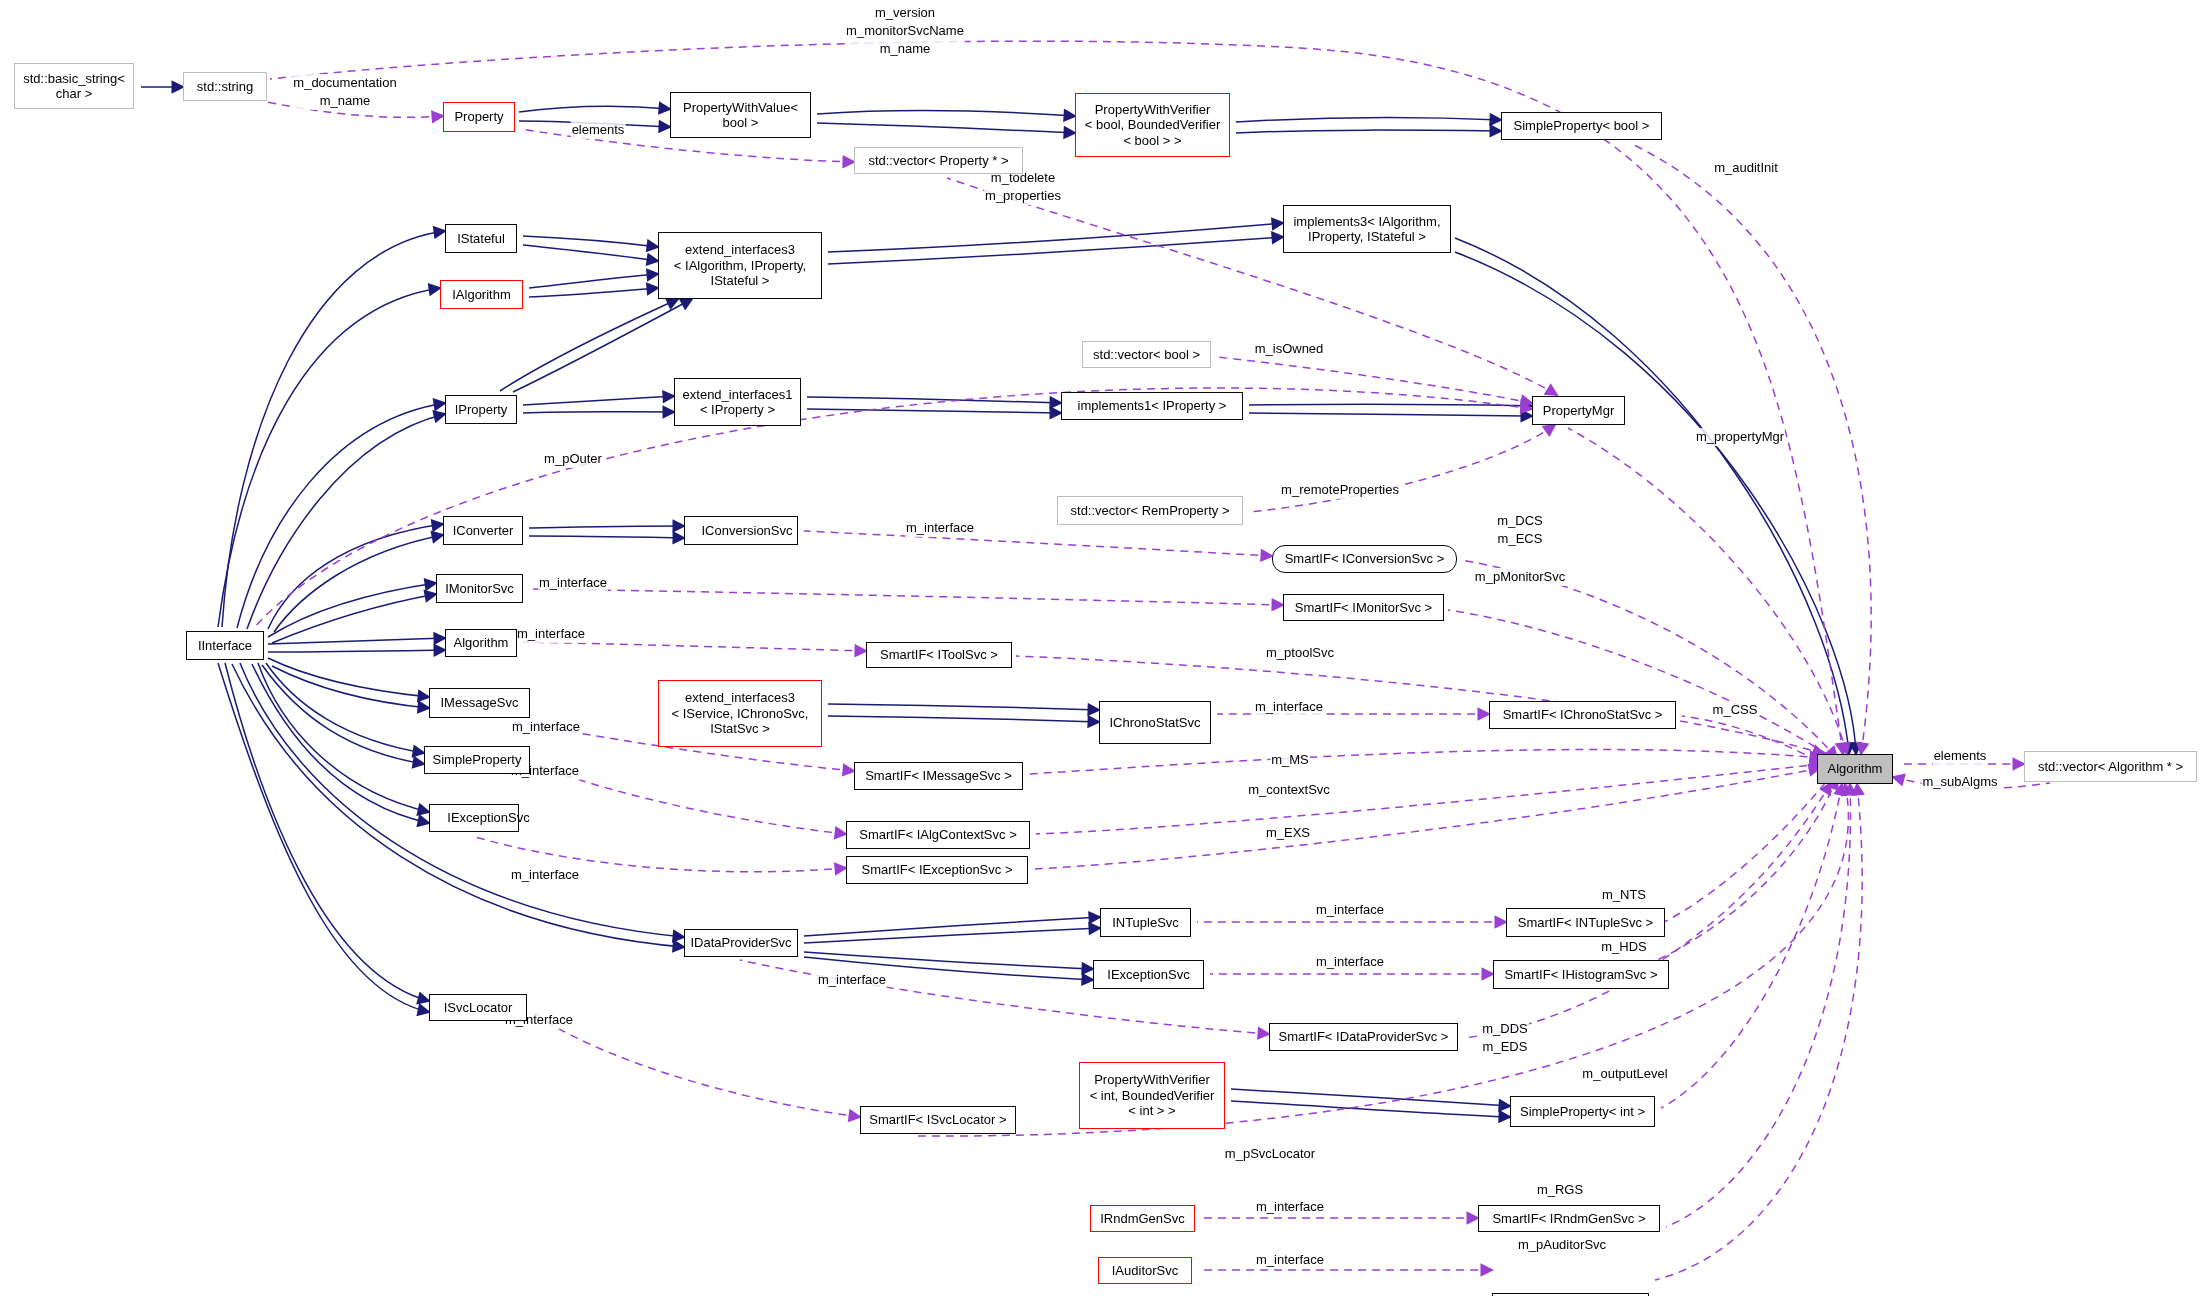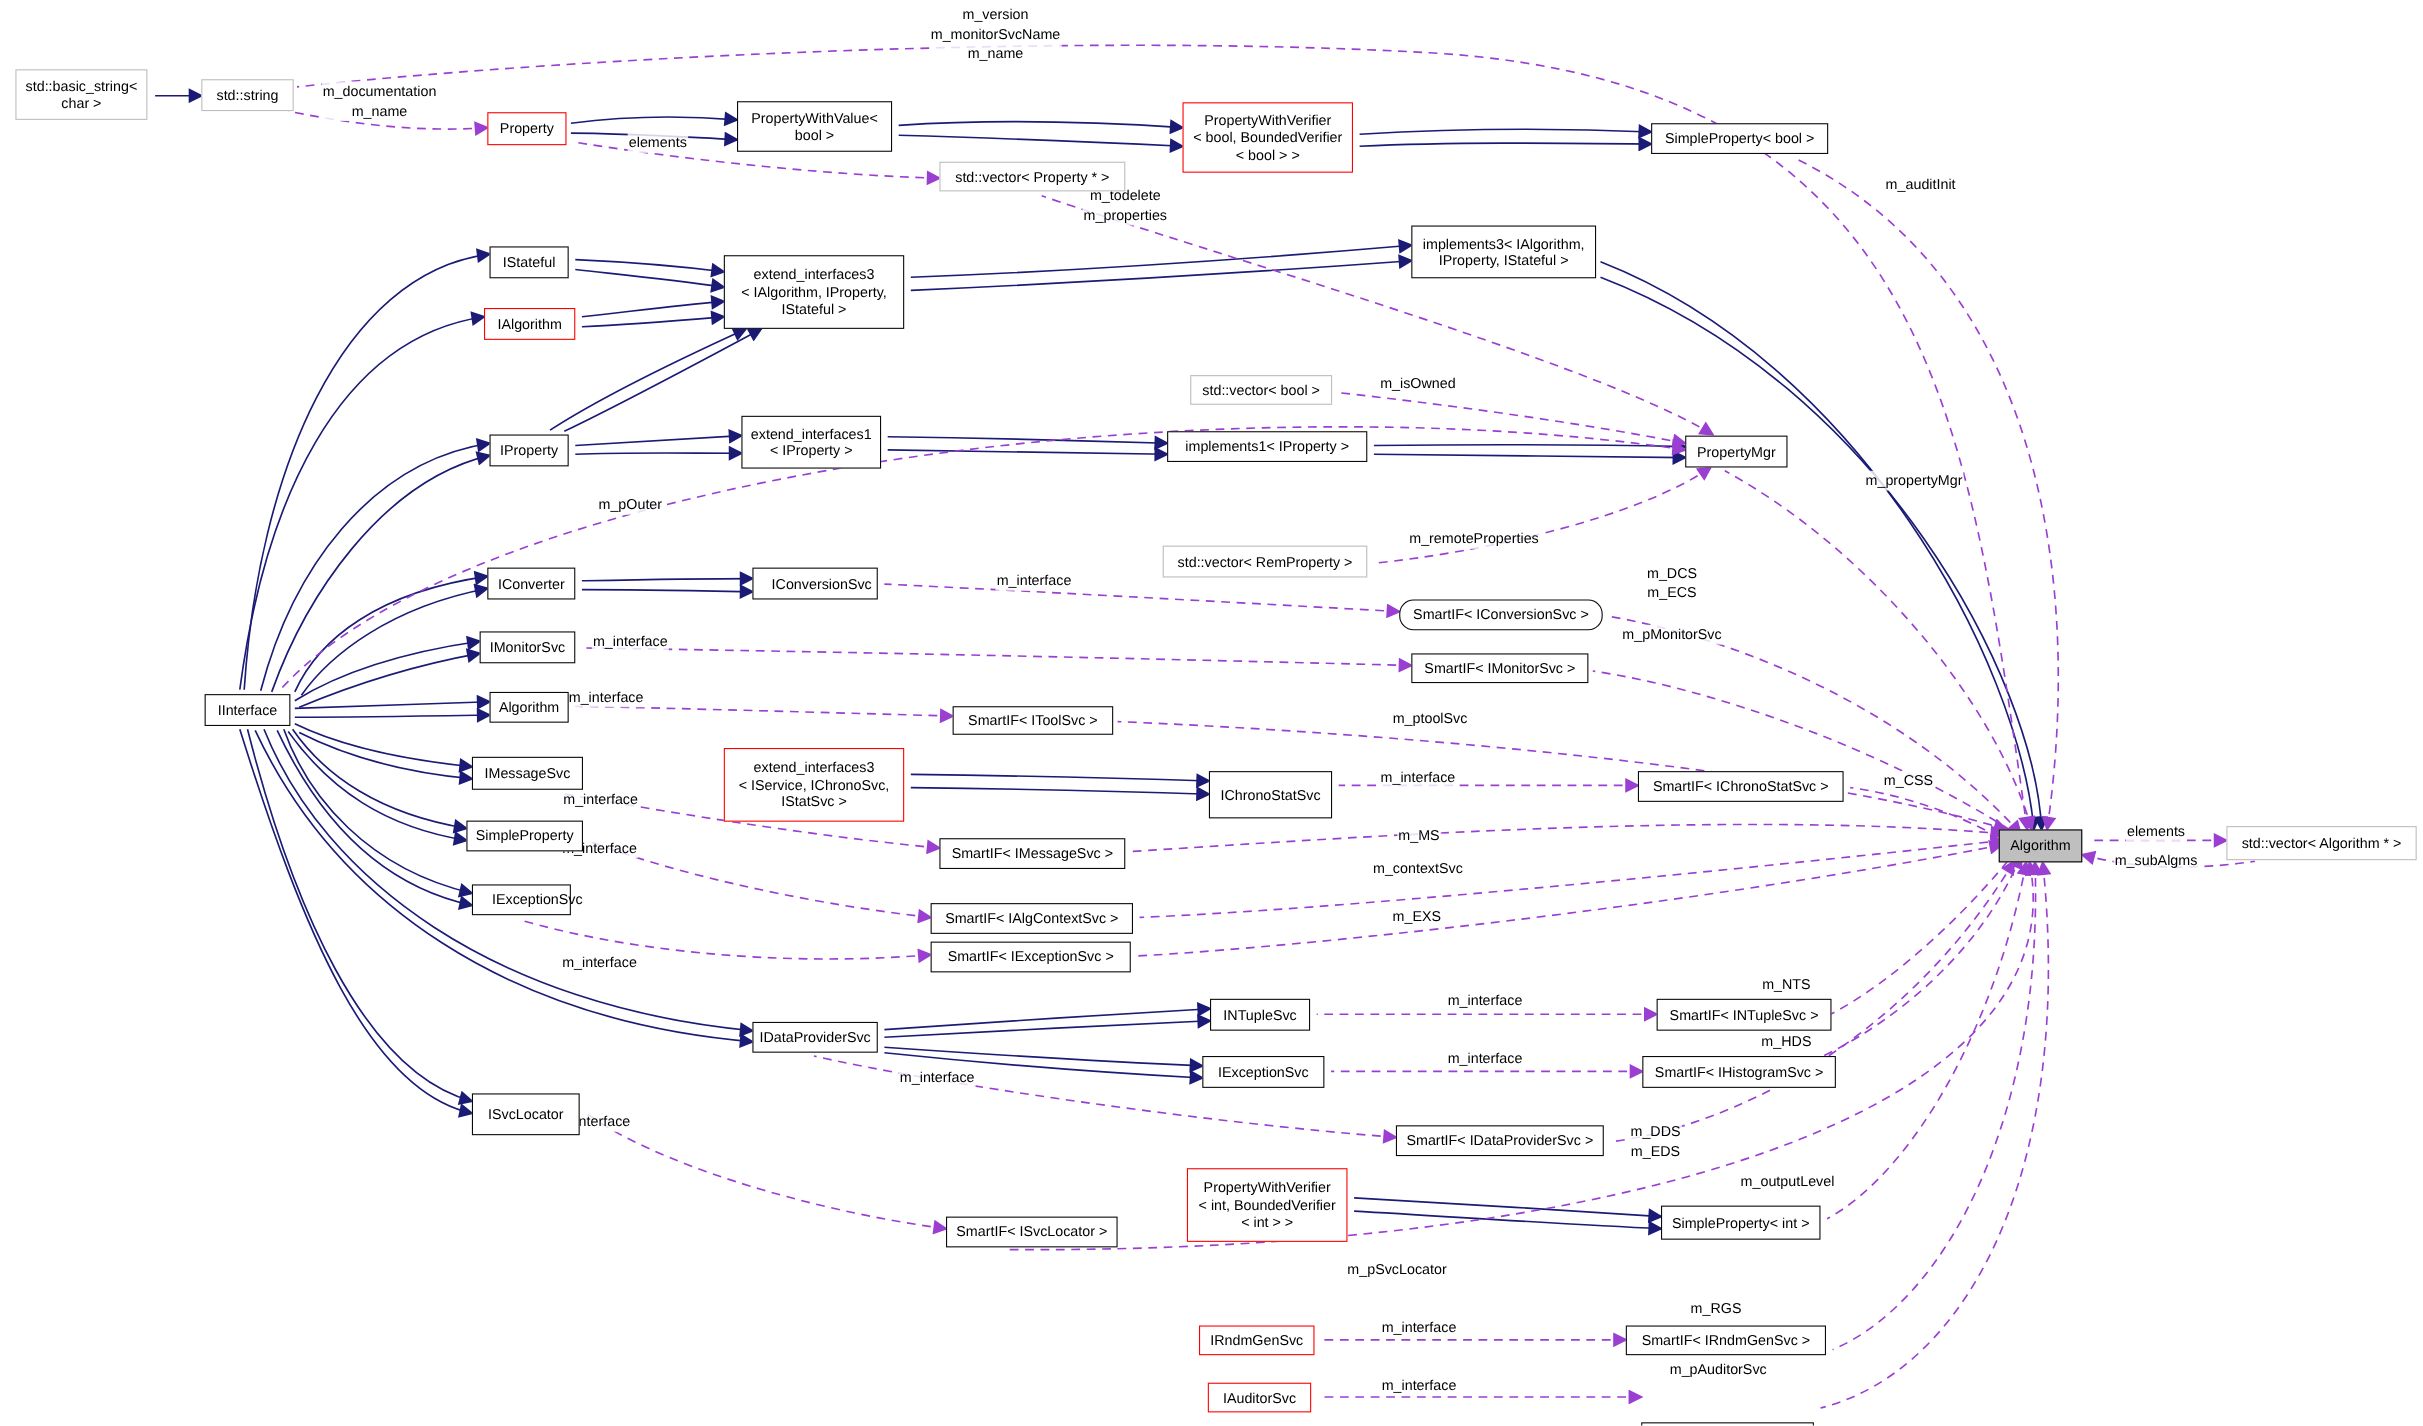--- a/index.html
+++ b/index.html
@@ -175,21 +175,21 @@
       <div class="node normal" style="left: 854px; top: 762px; width: 169px; height: 28px;">SmartIF&lt; IMessageSvc &gt;</div>
       <div class="node normal" style="left: 429px; top: 804px; width: 90px; height: 28px; padding-left: 29px;">IExceptionSvc</div>
       <div class="node normal" style="left: 846px; top: 821px; width: 184px; height: 28px;">SmartIF&lt; IAlgContextSvc &gt;</div>
       <div class="node normal" style="left: 846px; top: 856px; width: 182px; height: 28px;">SmartIF&lt; IExceptionSvc &gt;</div>
       <div class="node normal" style="left: 1100px; top: 908px; width: 91px; height: 29px;">INTupleSvc</div>
       <div class="node normal" style="left: 1506px; top: 908px; width: 159px; height: 29px;">SmartIF&lt; INTupleSvc &gt;</div>
       <div class="node normal" style="left: 684px; top: 929px; width: 114px; height: 28px;">IDataProviderSvc</div>
       <div class="node normal" style="left: 1093px; top: 960px; width: 111px; height: 29px;">IExceptionSvc</div>
       <div class="node normal" style="left: 1493px; top: 960px; width: 176px; height: 29px;">SmartIF&lt; IHistogramSvc &gt;</div>
       <div class="node normal" style="left: 1269px; top: 1023px; width: 189px; height: 28px;">SmartIF&lt; IDataProviderSvc &gt;</div>
-      <div class="node normal" style="left: 429px; top: 994px; width: 98px; height: 38px;">ISvcLocator</div>
+      <div class="node normal" style="left: 429px; top: 994px; width: 98px; height: 27px;">ISvcLocator</div>
       <div class="node highlight" style="left: 1079px; top: 1062px; width: 146px; height: 67px;">PropertyWithVerifier
 &lt; int, BoundedVerifier
 &lt; int &gt; &gt;</div>
       <div class="node normal" style="left: 1510px; top: 1096px; width: 145px; height: 31px;">SimpleProperty&lt; int &gt;</div>
       <div class="node normal" style="left: 860px; top: 1106px; width: 156px; height: 28px;">SmartIF&lt; ISvcLocator &gt;</div>
       <div class="node highlight" style="left: 1090px; top: 1205px; width: 105px; height: 27px;">IRndmGenSvc</div>
       <div class="node normal" style="left: 1478px; top: 1205px; width: 182px; height: 27px;">SmartIF&lt; IRndmGenSvc &gt;</div>
       <div class="node highlight" style="left: 1098px; top: 1257px; width: 94px; height: 27px;">IAuditorSvc</div>
       <div class="node normal" style="left: 1492px; top: 1257px; width: 157px; height: 27px; margin-top: 36px;">SmartIF&lt; IAuditorSvc &gt;</div>
       <div class="node main" style="left: 1817px; top: 754px; width: 76px; height: 30px;">Algorithm</div>

